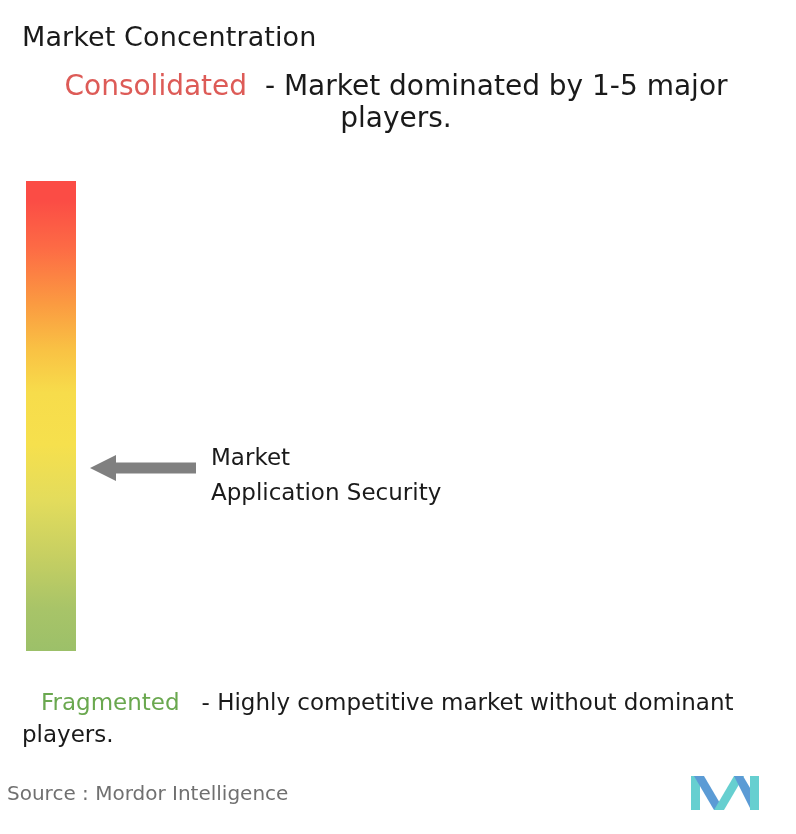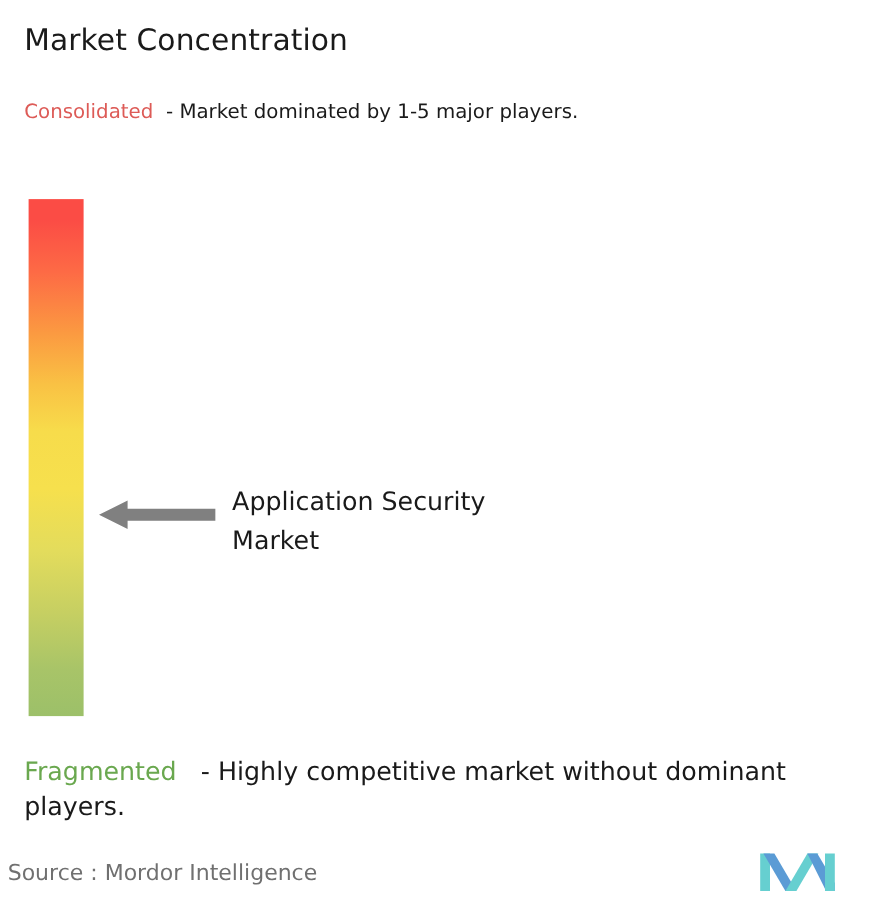--- a/index.html
+++ b/index.html
@@ -33,26 +33,27 @@
     color: #1a1a1a;
     font-weight: 400;
     letter-spacing: 0.1px;
     white-space: nowrap;
   }
 
   
   .legend-top {
     position: absolute;
     left: 22px;
-    top: 86px;
+    top: 70px;
     width: 748px;
-    font-size: 18px;
+    font-size: 28px;
     line-height: 32px;
     color: #1a1a1a;
     font-weight: 400;
+    text-align: center;
   }
   .legend-key-consolidated {
     color: #dd5b57;
   }
   .legend-dash {
     color: #1a1a1a;
   }
 
   
   .gradient-bar {
@@ -101,20 +102,21 @@
     left: 22px;
     top: 686px;
     width: 762px;
     font-size: 23px;
     line-height: 32px;
     color: #1a1a1a;
     font-weight: 400;
   }
   .legend-key-fragmented {
     color: #6aa84f;
+    margin-left: 19px;
   }
 
   
   .source {
     position: absolute;
     left: 7px;
     top: 780px;
     font-size: 20px;
     line-height: 26px;
     color: #707070;
@@ -147,22 +149,22 @@
 
   <div class="gradient-bar"></div>
 
   <div class="callout-arrow">
     <svg width="106" height="32" viewBox="0 0 106 32" xmlns="http://www.w3.org/2000/svg">
       <path d="M0 16 L26 3 L26 10.5 L106 10.5 L106 21.5 L26 21.5 L26 29 Z" fill="#808080"></path>
     </svg>
   </div>
 
   <div class="callout-label">
+    <div>Market</div>
     <div>Application Security</div>
-    <div>Market</div>
   </div>
 
   <div class="legend-bottom">
     <span class="legend-key-fragmented">Fragmented</span><span>&nbsp;&nbsp;&nbsp;</span><span class="legend-dash">-</span>
     <span>Highly competitive market without dominant players.</span>
   </div>
 
   <div class="source">
     <span class="source-label">Source :</span>
     <span class="source-value">Mordor Intelligence</span>

